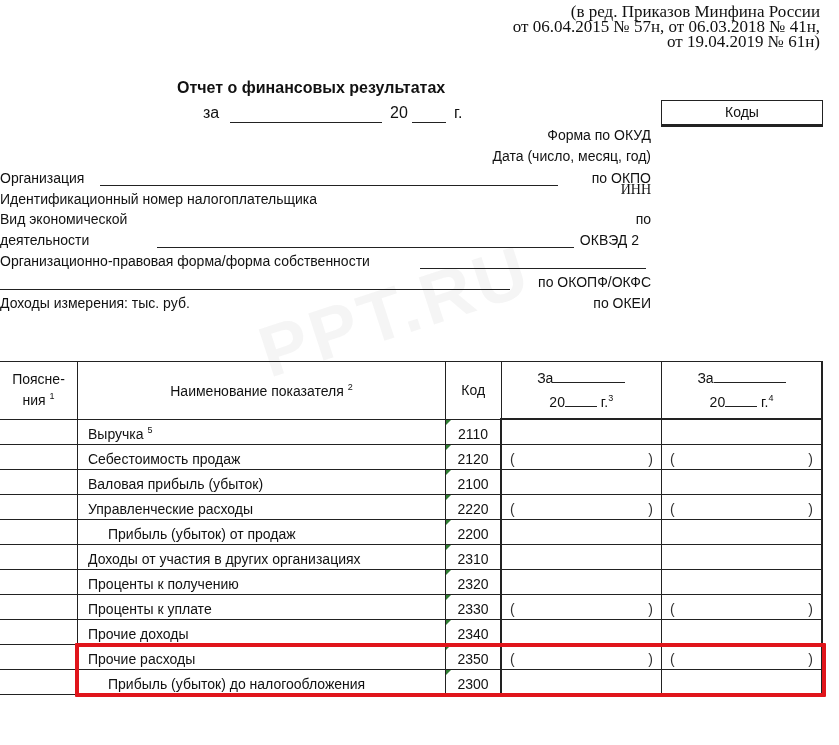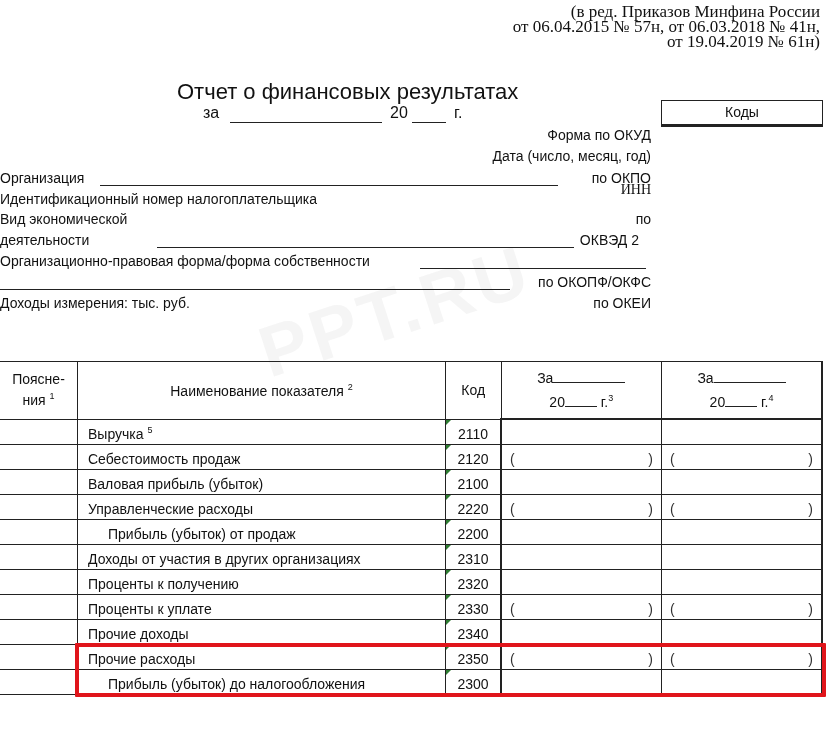--- a/index.html
+++ b/index.html
@@ -2,21 +2,21 @@
 <html><head>
 <meta charset="utf-8">
 <style>
   html, body { margin:0; padding:0; background:#fff; }
   body { width:839px; height:745px; position:relative; overflow:hidden;
          font-family:"Liberation Sans", sans-serif; color:#111; font-size:14px; }
   .abs { position:absolute; white-space:nowrap; }
   .serif { font-family:"Liberation Serif", serif; font-size:17px; }
   .rt { text-align:right; }
   .uline { position:absolute; border-bottom:1px solid #222; height:0; }
-  .title { font-weight:normal; font-size:22px; }
+  .title { font-weight:bold; font-size:16px; }
   
   .codes { position:absolute; left:661px; top:100px; width:160px; border:1px solid #222; }
   .codes .hdr { height:23px; text-align:center; line-height:23px; border-bottom:2px solid #222; }
   .crow { border-bottom:1px solid #222; text-align:center; position:relative; }
   .crow:last-child { border-bottom:none; }
   .tri::before { content:""; position:absolute; left:0; top:0; border-top:5px solid #2e7d32; border-right:5px solid transparent; }
   
   table.main { position:absolute; left:-1px; top:361px; border-collapse:collapse; table-layout:fixed; }
   table.main td { border:1px solid #222; padding:0; height:24px; font-size:14px; vertical-align:bottom; position:relative; }
   table.main thead td { height:56px; vertical-align:middle; text-align:center; }

